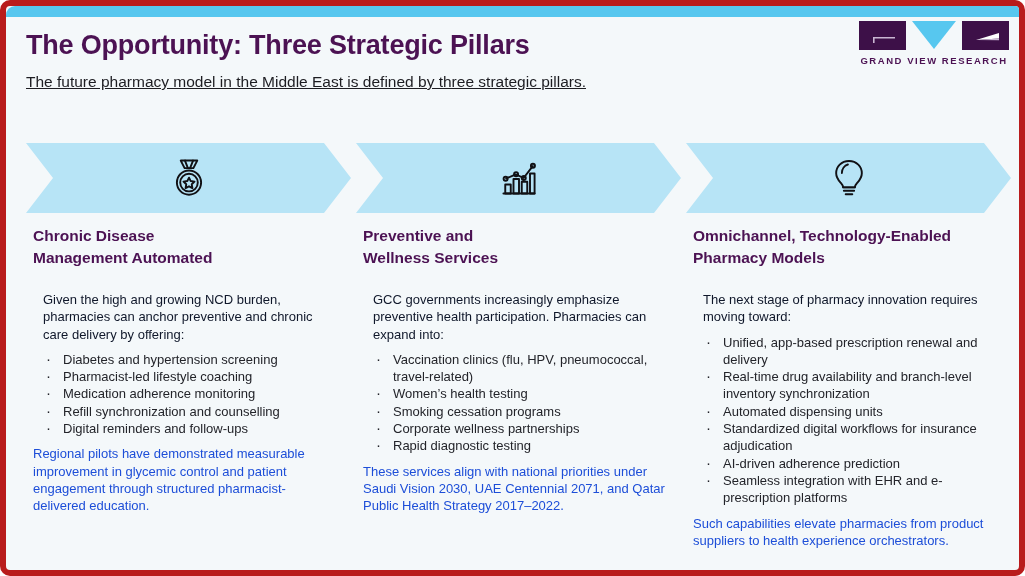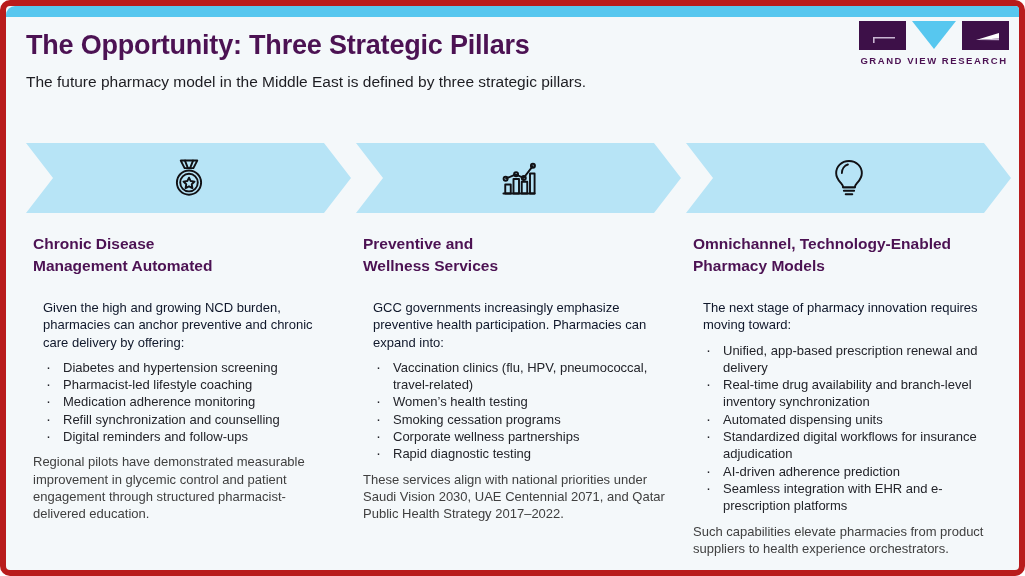--- a/index.html
+++ b/index.html
@@ -52,20 +52,21 @@
     line-height: 34px;
     margin: 0;
     white-space: nowrap;
   }
   .slide-subtitle {
     font-size: 15.5px;
     color: #1d1d22;
     line-height: 22px;
     margin: 9px 0 0 0;
     white-space: nowrap;
+    text-decoration: underline;
   }
 
   
   .logo {
     position: absolute;
     top: 15px;
     right: 5px;
     width: 160px;
     text-align: center;
   }
@@ -125,21 +126,21 @@
   }
   .col-1 { left: 27px;  width: 295px; }
   .col-2 { left: 357px; width: 305px; }
   .col-3 { left: 687px; width: 300px; }
 
   .column-title {
     font-size: 15.5px;
     font-weight: bold;
     color: #4c1253;
     line-height: 21.5px;
-    margin: 12px 0 0 0;
+    margin: 4px 0 0 0;
     min-height: 43px;
   }
   .column-intro {
     font-size: 13px;
     color: #0f172a;
     line-height: 17.3px;
     margin: 23px 0 0 10px;
   }
   .bullet-list {
     list-style: none;
@@ -157,21 +158,21 @@
     content: "\00B7";
     position: absolute;
     left: 5px;
     top: -1px;
     color: #23242a;
     font-size: 15px;
     line-height: 17.3px;
   }
   .column-outro {
     font-size: 13px;
-    color: #404040;
+    color: #1d4ed8;
     line-height: 17.3px;
     margin: 0;
   }
 </style>
 </head>
 <body>
 
 <div class="slide">
 
   <div class="top-accent-bar"></div>

